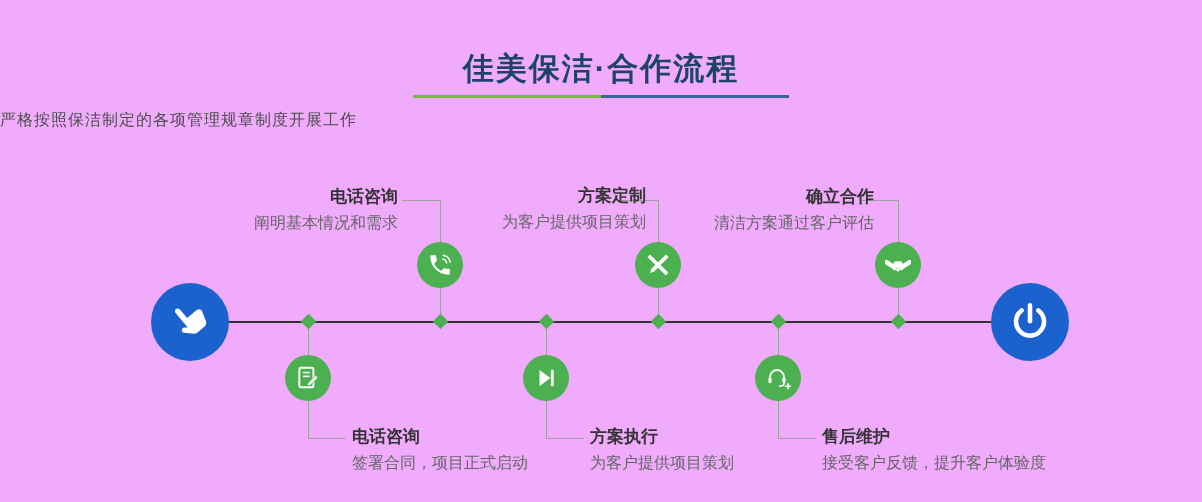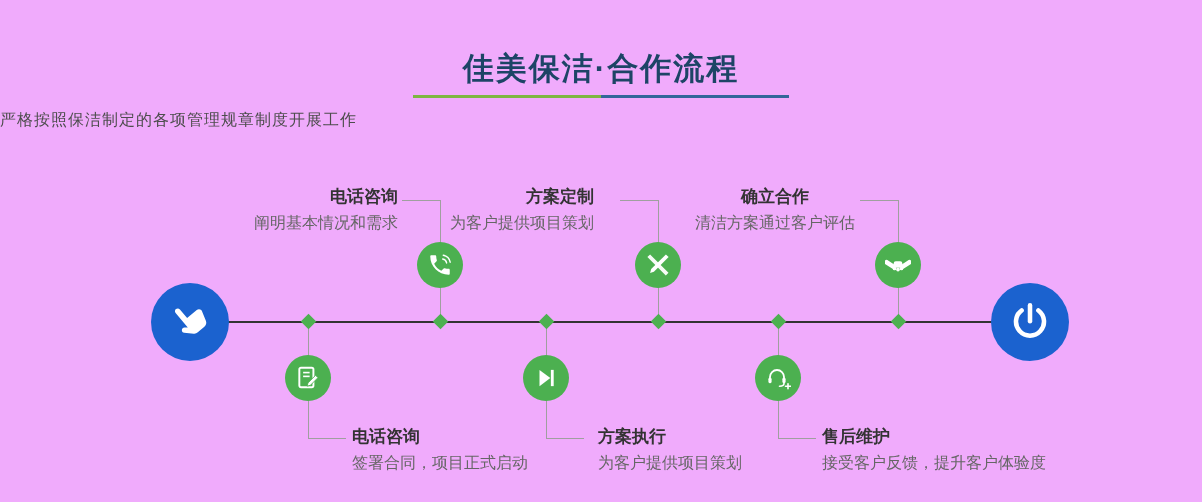--- a/index.html
+++ b/index.html
@@ -208,34 +208,34 @@
         <path d="M19 17.2c0 2-2.2 3-4.5 3" stroke-width="1.6" stroke-linecap="round"></path>
         <path d="M20.5 20.3h5M23 17.8v5" stroke-width="1.6" stroke-linecap="round"></path>
       </svg>
     </span>
   </div>
 
   <div class="step-block top" style="right:804px;">
     <div class="step-title">电话咨询</div>
     <div class="step-desc">阐明基本情况和需求</div>
   </div>
-  <div class="step-block top" style="right:608px;">
+  <div class="step-block top" style="right:556px;font-family:Liberation Mono, monospace;">
     <div class="step-title">方案定制</div>
     <div class="step-desc">为客户提供项目策划</div>
   </div>
-  <div class="step-block top" style="right:347px;text-align:center;">
+  <div class="step-block top" style="right:328px;">
     <div class="step-title">确立合作</div>
     <div class="step-desc">清洁方案通过客户评估</div>
   </div>
 
   <div class="step-block bottom" style="left:352px;">
     <div class="step-title">电话咨询</div>
     <div class="step-desc">签署合同，项目正式启动</div>
   </div>
-  <div class="step-block bottom" style="left:590px;margin-left:8px;">
+  <div class="step-block bottom" style="left:590px;">
     <div class="step-title">方案执行</div>
     <div class="step-desc">为客户提供项目策划</div>
   </div>
   <div class="step-block bottom" style="left:822px;">
     <div class="step-title">售后维护</div>
     <div class="step-desc">接受客户反馈，提升客户体验度</div>
   </div>
 
 </div>
 

